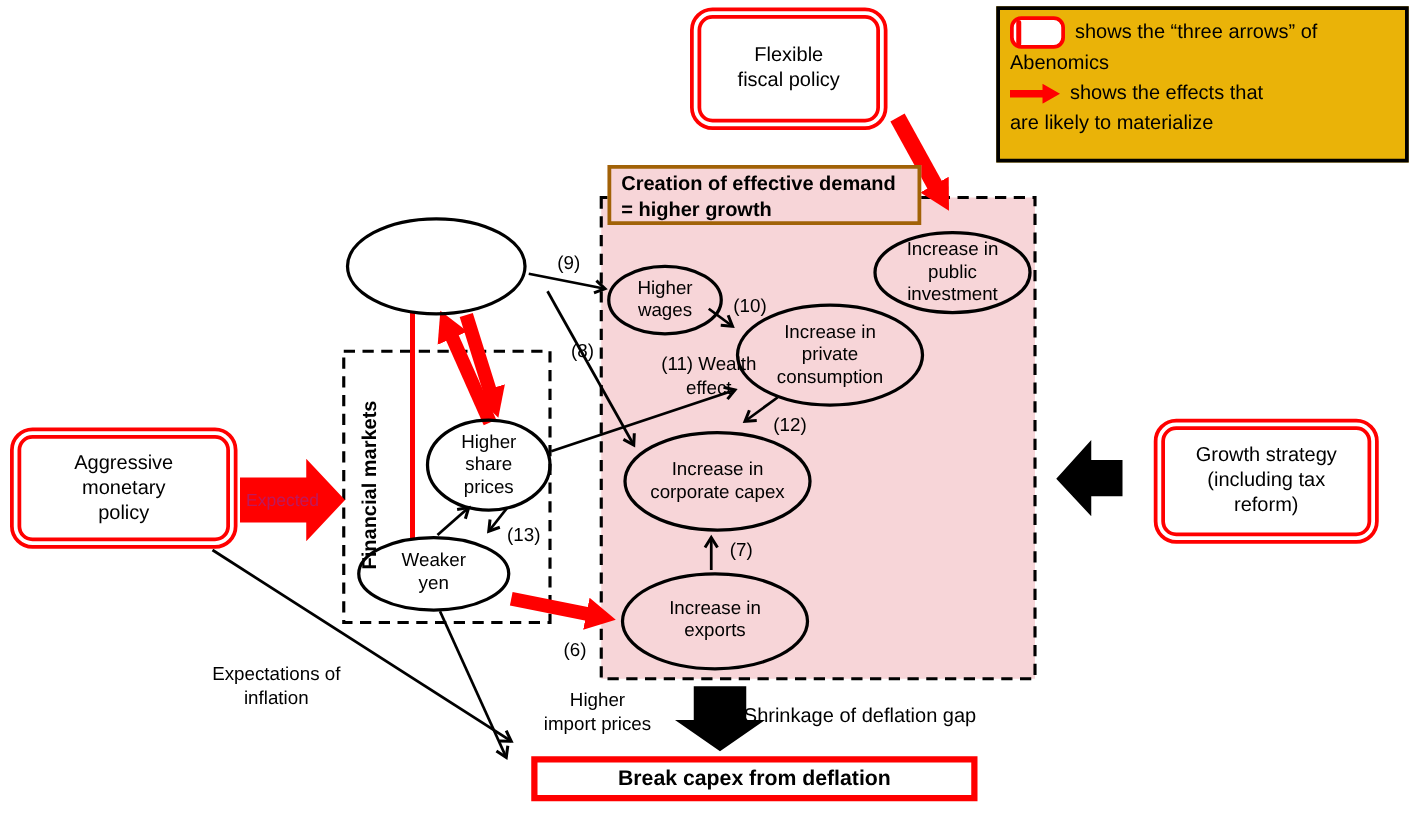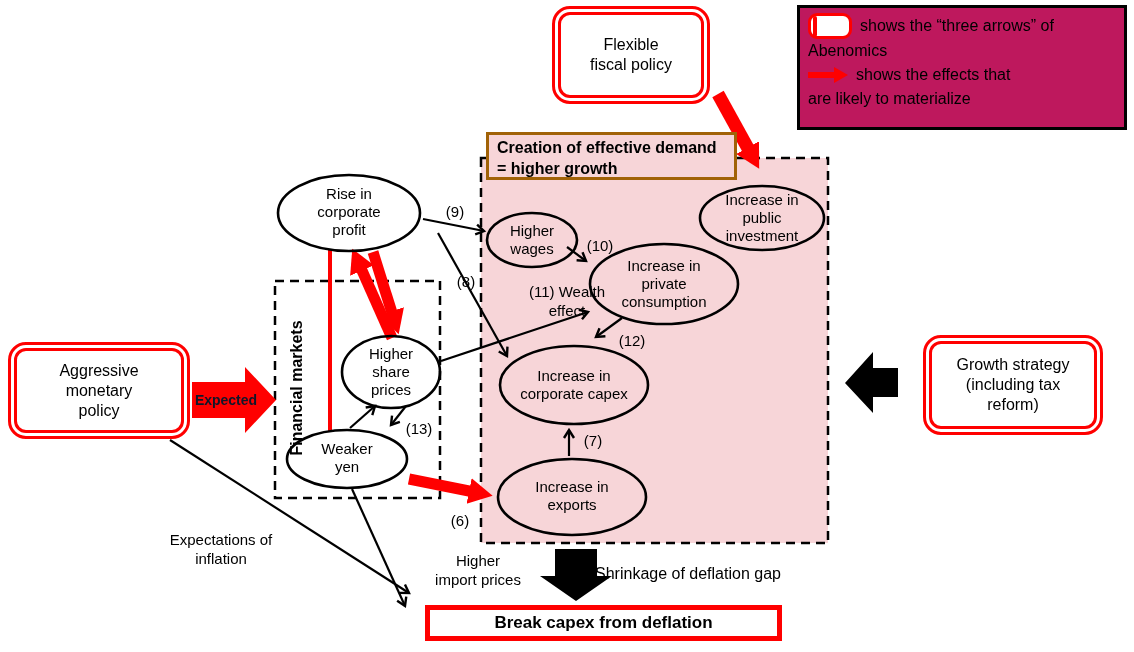--- a/index.html
+++ b/index.html
@@ -14,34 +14,34 @@
   .pbox-inner { width:100%; height:100%; border:3px solid #ff0000; border-radius:12px; box-sizing:border-box;
     display:flex; align-items:center; justify-content:center; text-align:center;
     font-weight:normal; font-size:16px; line-height:20px; white-space:pre-line; }
 
   .header-box { position:absolute; background:#f7d5d8; border:3px solid #a16207; box-sizing:border-box;
     font-weight:bold; font-size:16px; line-height:21px; padding:2px 0 0 8px; white-space:pre-line; z-index:3; }
 
   .break-box { position:absolute; background:#fff; border:5px solid #ff0000; box-sizing:border-box;
     display:flex; align-items:center; justify-content:center; font-weight:bold; font-size:17px; z-index:3; }
 
-  .legend-box { position:absolute; background:#be185d; border:3px solid #000; box-sizing:border-box;
+  .legend-box { position:absolute; background:#eab308; border:3px solid #000; box-sizing:border-box;
     font-size:16px; padding:5px 8px 4px 8px; z-index:3; }
   .legend-row { display:flex; align-items:center; gap:8px; }
   .legend-text { line-height:24px; white-space:nowrap; }
   .legend-symbol { width:44px; height:26px; border:3px solid #ff0000; border-radius:9px; padding:2px; box-sizing:border-box; flex:0 0 auto; background:#fff; }
   .legend-symbol-inner { width:100%; height:100%; border:2px solid #ff0000; border-radius:5px; box-sizing:border-box; }
 
   .nlabel { position:absolute; transform:translate(-50%,-50%); text-align:center;
     font-size:15px; line-height:18px; white-space:pre-line; z-index:2; }
   .elabel { position:absolute; transform:translate(-50%,-50%); text-align:center;
     font-size:15px; line-height:19px; white-space:pre-line; z-index:2; }
   .nowrap { white-space:nowrap; }
   .big { font-size:16px; }
-  .expected-label { position:absolute; transform:translate(-50%,-50%); color:#0f172a; font-weight:bold;
+  .expected-label { position:absolute; transform:translate(-50%,-50%); color:#be185d; font-weight:normal;
     font-size:14px; white-space:nowrap; z-index:2; }
   .vlabel { position:absolute; transform:translate(-50%,-50%) rotate(-90deg); font-weight:bold;
     font-size:16px; white-space:nowrap; z-index:2; }
 </style>
 </head>
 <body>
 
 <div class="stage">
 
   <svg class="layer" width="1134" height="652" viewBox="0 0 1134 652">
@@ -119,23 +119,20 @@
 reform)</div>
   </div>
 
   <div class="header-box" style="left:486px; top:132px; width:251px; height:48px;">Creation of effective demand
 = higher growth</div>
 
   <div class="break-box" style="left:425px; top:605px; width:357px; height:36px;">Break capex from deflation</div>
 
   <div class="vlabel" style="left:297px; top:388px;">Financial markets</div>
 
-  <div class="nlabel" style="left:349px; top:212px;">Rise in
-corporate
-profit</div>
   <div class="nlabel" style="left:532px; top:240px;">Higher
 wages</div>
   <div class="nlabel" style="left:762px; top:218px;">Increase in
 public
 investment</div>
   <div class="nlabel" style="left:664px; top:284px;">Increase in
 private
 consumption</div>
   <div class="nlabel" style="left:574px; top:385px;">Increase in
 corporate capex</div>

